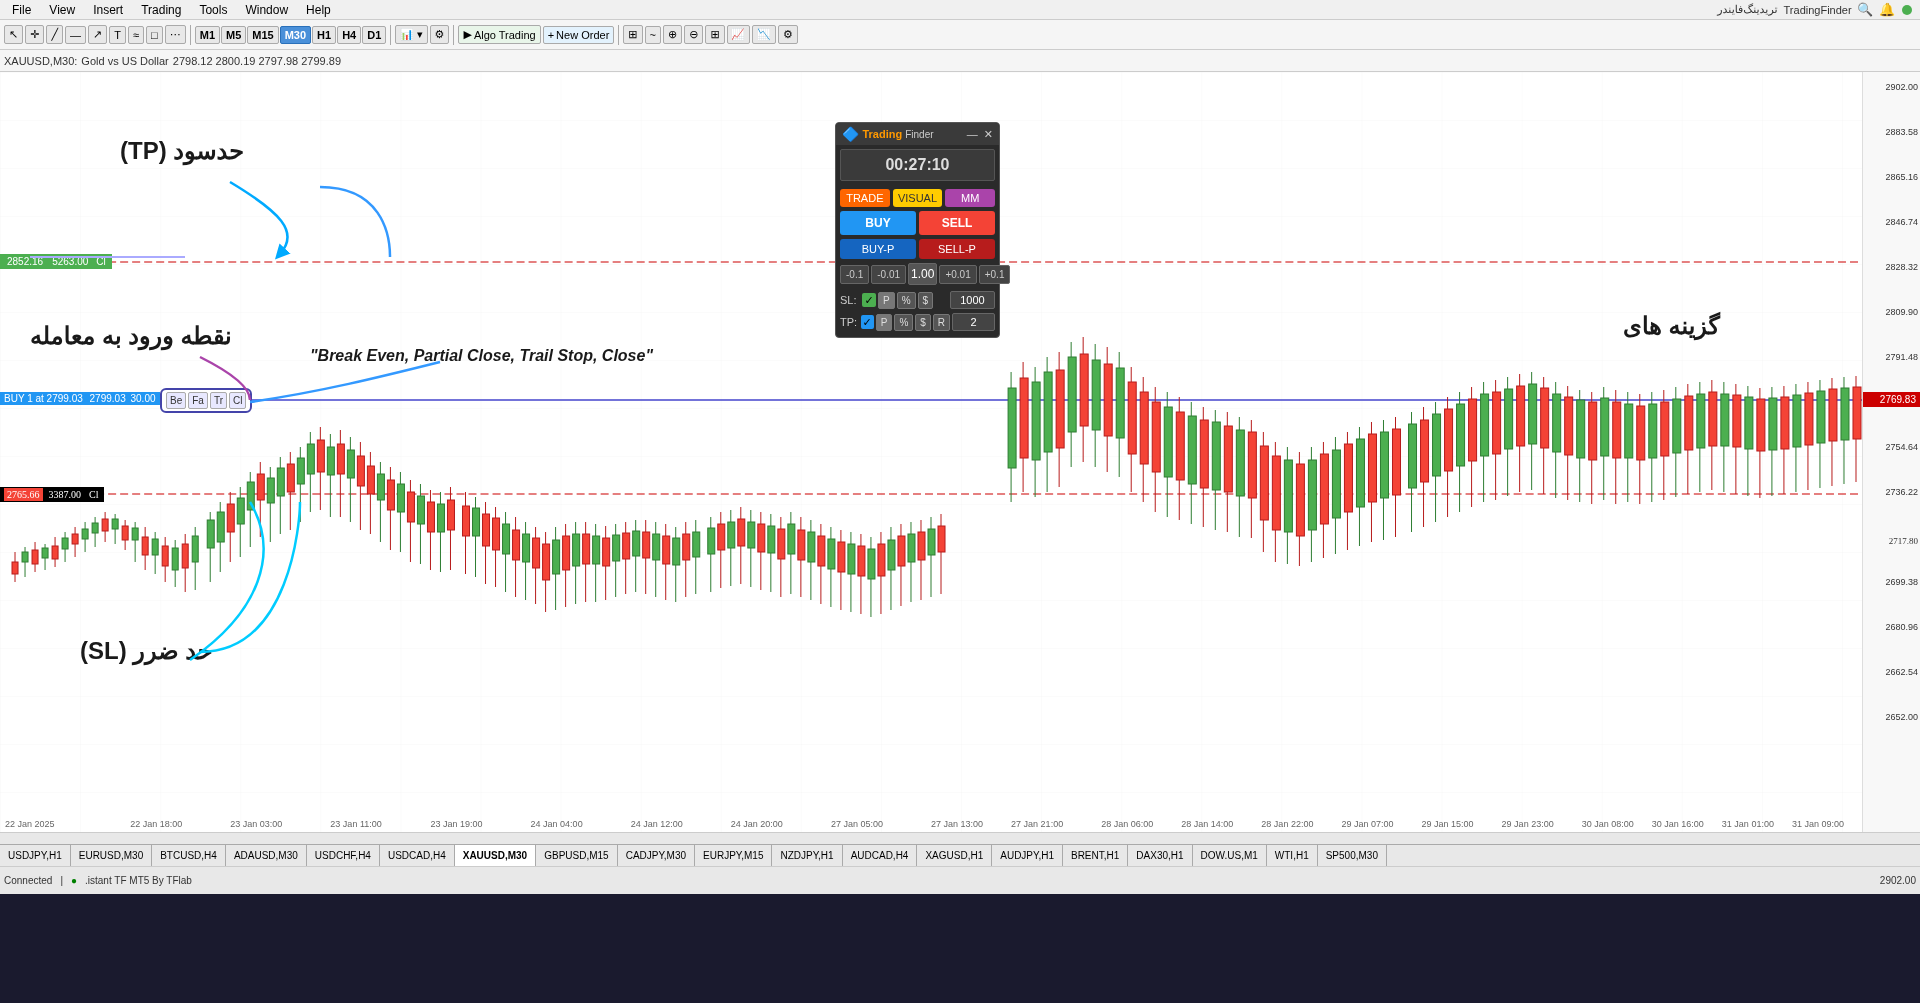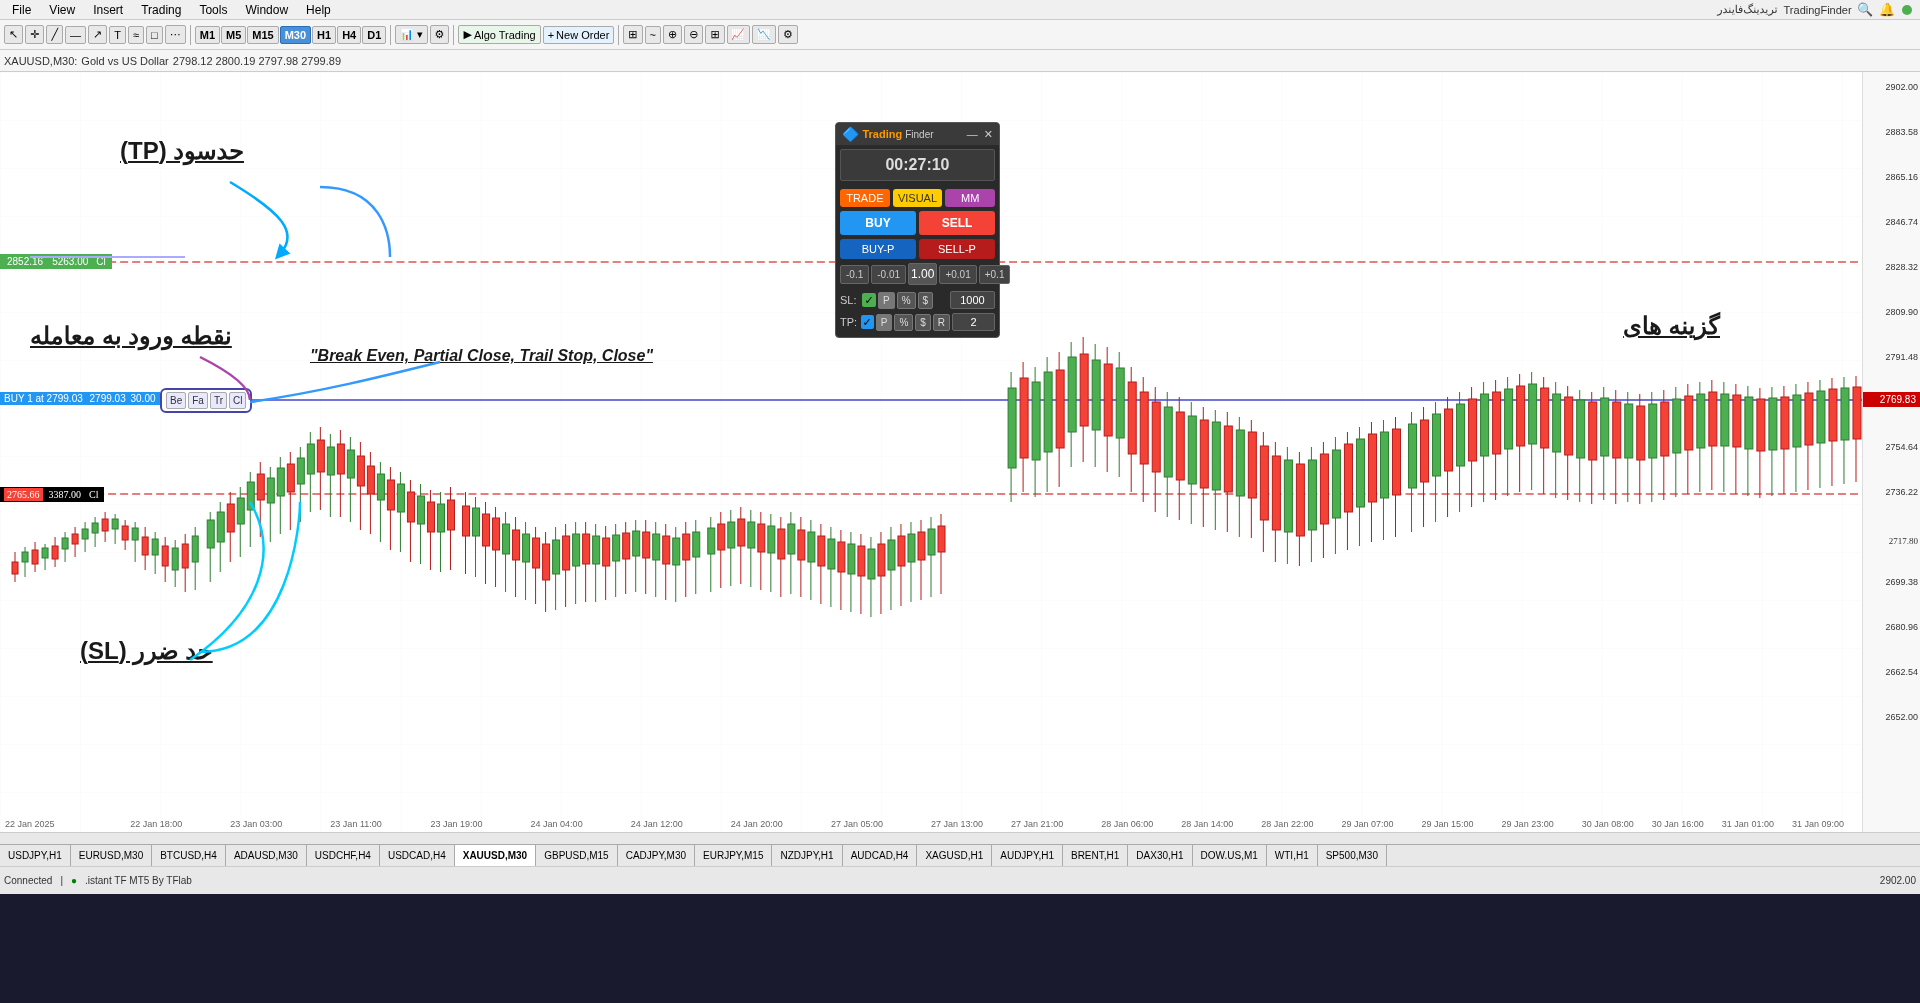--- a/index.html
+++ b/index.html
@@ -83,21 +83,20 @@
       font-size: 10px; padding: 1px 4px;
       display: flex; align-items: center; gap: 4px; font-family: Liberation Serif, serif;
     }
 
     
     .annotation {
       position: absolute;
       font-size: 22px;
       color: #333;
       font-weight: bold;
-      text-decoration: underline;
     }
 
     
     #trading-panel {
       position: absolute;
       top: 50px; left: 835px;
       width: 165px;
       background: #2a2a2a;
       border: 1px solid #555;
       border-radius: 4px;

